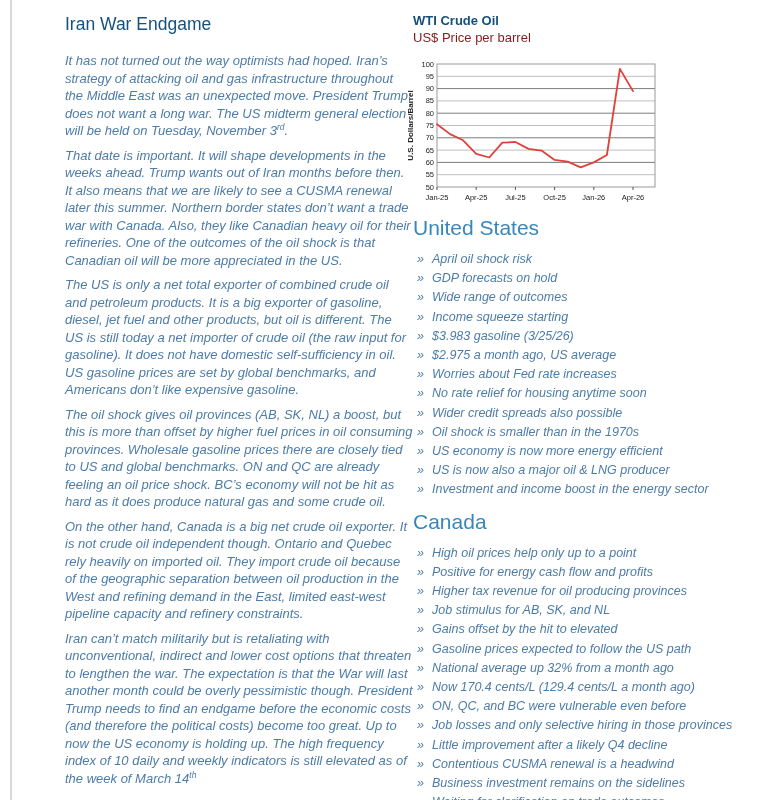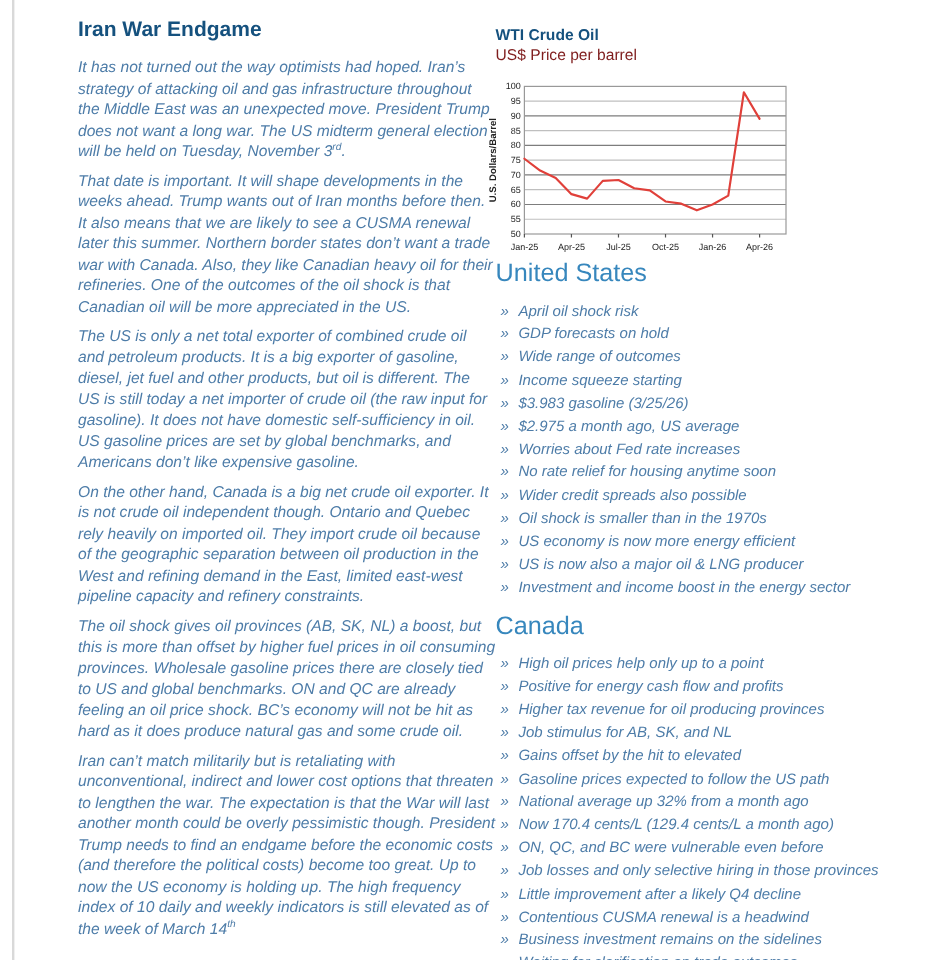--- a/index.html
+++ b/index.html
@@ -2,27 +2,27 @@
 <html><head>
 <meta charset="utf-8">
 <style>
   html,body{margin:0;padding:0;background:#ffffff;}
   .page{position:relative;width:775px;height:800px;background:#ffffff;overflow:hidden;
         font-family:"Liberation Sans",sans-serif;}
   .page-edge{position:absolute;left:10px;top:0;width:2px;height:800px;background:#d9d9d9;}
 
   
   .article{position:absolute;left:65px;top:14px;width:348px;}
-  .article h1{margin:0 0 13px 0;font-size:17.5px;line-height:20px;font-weight:bold;color:#15517e;}
+  .article h1{margin:0 0 18px 0;font-size:17.5px;line-height:20px;font-weight:normal;color:#15517e;}
   .article p{margin:4px 0 7px 0;font-size:13px;line-height:17.5px;font-style:italic;color:#4d7ca8;}
   .article p sup{font-size:8.5px;line-height:0;}
 
   
   .right{position:absolute;left:405px;top:13px;width:366px;}
-  .chart-title{margin:8px 0 0 8px;font-size:13px;line-height:16px;font-weight:bold;color:#15517e;}
+  .chart-title{margin:0 0 0 8px;font-size:13px;line-height:16px;font-weight:bold;color:#15517e;}
   .chart-subtitle{margin:1px 0 0 8px;font-size:13px;line-height:16px;color:#7f1d1d;}
   #wti-chart{display:block;margin-top:8px;}
 
   .sections{position:absolute;left:405px;top:202px;width:366px;}
   .sections h2{margin:12px 0 8px 8px;font-size:21px;line-height:28px;font-weight:normal;color:#3787bd;}
   .sections h2.second{margin-top:8px;}
   .sections ul{list-style:none;margin:0;padding:0 0 0 12px;}
   .sections li{display:flex;align-items:baseline;font-size:12.5px;line-height:19.2px;
                font-style:italic;color:#4d7ca8;}
   .sections li .marker{flex:0 0 15px;color:#4d7ca8;font-style:italic;}
@@ -33,22 +33,22 @@
 
 <div class="page">
   <div class="page-edge"></div>
 
   <div class="article">
     <h1>Iran War Endgame</h1>
     <div id="paragraphs">
         <p>It has not turned out the way optimists had hoped. Iran’s strategy of attacking oil and gas infrastructure throughout the Middle East was an unexpected move. President Trump does not want a long war. The US midterm general election will be held on Tuesday, November 3<sup>rd</sup>.</p>
         <p>That date is important. It will shape developments in the weeks ahead. Trump wants out of Iran months before then. It also means that we are likely to see a CUSMA renewal later this summer. Northern border states don’t want a trade war with Canada. Also, they like Canadian heavy oil for their refineries. One of the outcomes of the oil shock is that Canadian oil will be more appreciated in the US.</p>
         <p>The US is only a net total exporter of combined crude oil and petroleum products. It is a big exporter of gasoline, diesel, jet fuel and other products, but oil is different. The US is still today a net importer of crude oil (the raw input for gasoline). It does not have domestic self-sufficiency in oil. US gasoline prices are set by global benchmarks, and Americans don’t like expensive gasoline.</p>
+        <p>The oil shock gives oil provinces (AB, SK, NL) a boost, but this is more than offset by higher fuel prices in oil consuming provinces. Wholesale gasoline prices there are closely tied to US and global benchmarks. ON and QC are already feeling an oil price shock. BC’s economy will not be hit as hard as it does produce natural gas and some crude oil.</p>
         <p>On the other hand, Canada is a big net crude oil exporter. It is not crude oil independent though. Ontario and Quebec rely heavily on imported oil. They import crude oil because of the geographic separation between oil production in the West and refining demand in the East, limited east-west pipeline capacity and refinery constraints.</p>
-        <p>The oil shock gives oil provinces (AB, SK, NL) a boost, but this is more than offset by higher fuel prices in oil consuming provinces. Wholesale gasoline prices there are closely tied to US and global benchmarks. ON and QC are already feeling an oil price shock. BC’s economy will not be hit as hard as it does produce natural gas and some crude oil.</p>
         <p>Iran can’t match militarily but is retaliating with unconventional, indirect and lower cost options that threaten to lengthen the war. The expectation is that the War will last another month could be overly pessimistic though. President Trump needs to find an endgame before the economic costs (and therefore the political costs) become too great. Up to now the US economy is holding up. The high frequency index of 10 daily and weekly indicators is still elevated as of the week of March 14<sup>th</sup></p>
       </div>
   </div>
 
   <div class="right">
     <div class="chart-title">WTI Crude Oil</div>
     <div class="chart-subtitle">US$ Price per barrel</div>
     <svg id="wti-chart" width="265" height="152" viewBox="0 0 265 152">
         <line x1="32" x2="250" y1="120.7" y2="120.7" stroke="#bfbfbf" stroke-width="1"></line>
         <line x1="32" x2="250" y1="108.4" y2="108.4" stroke="#7d7d7d" stroke-width="1"></line>

